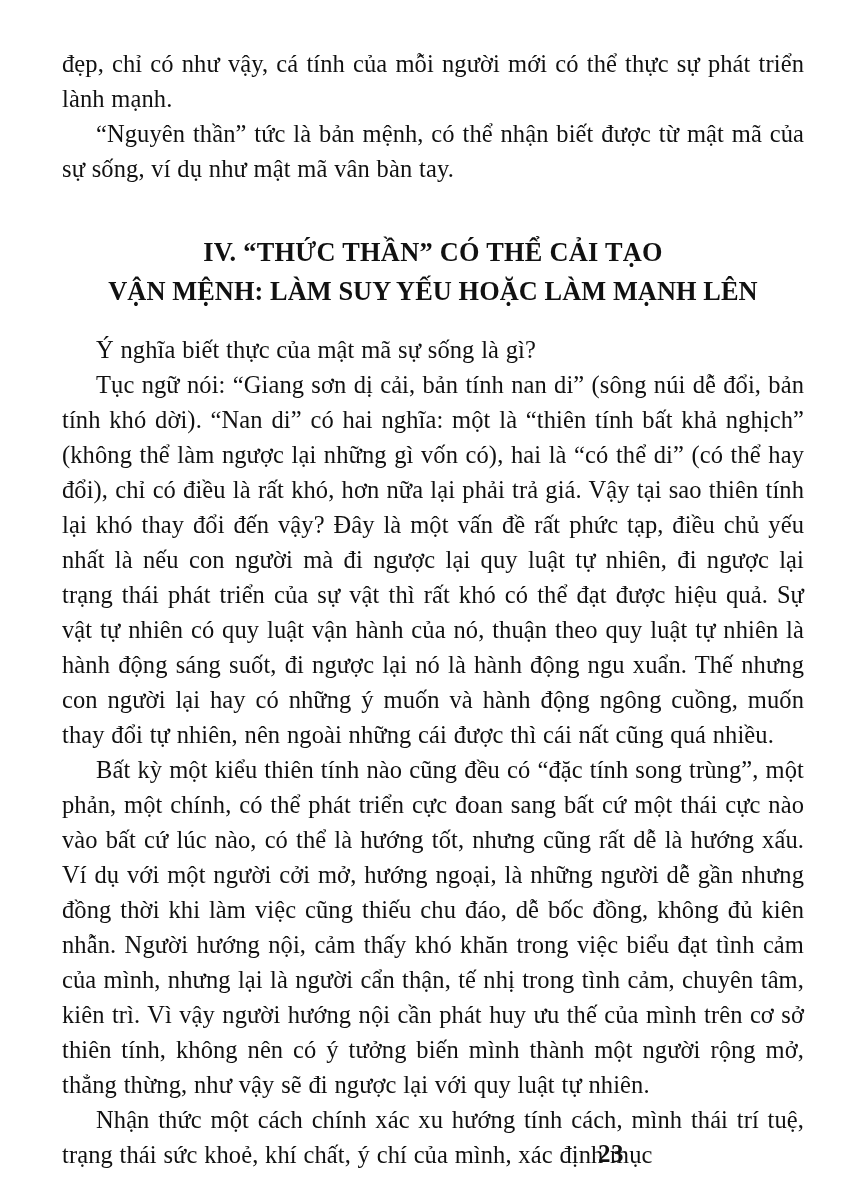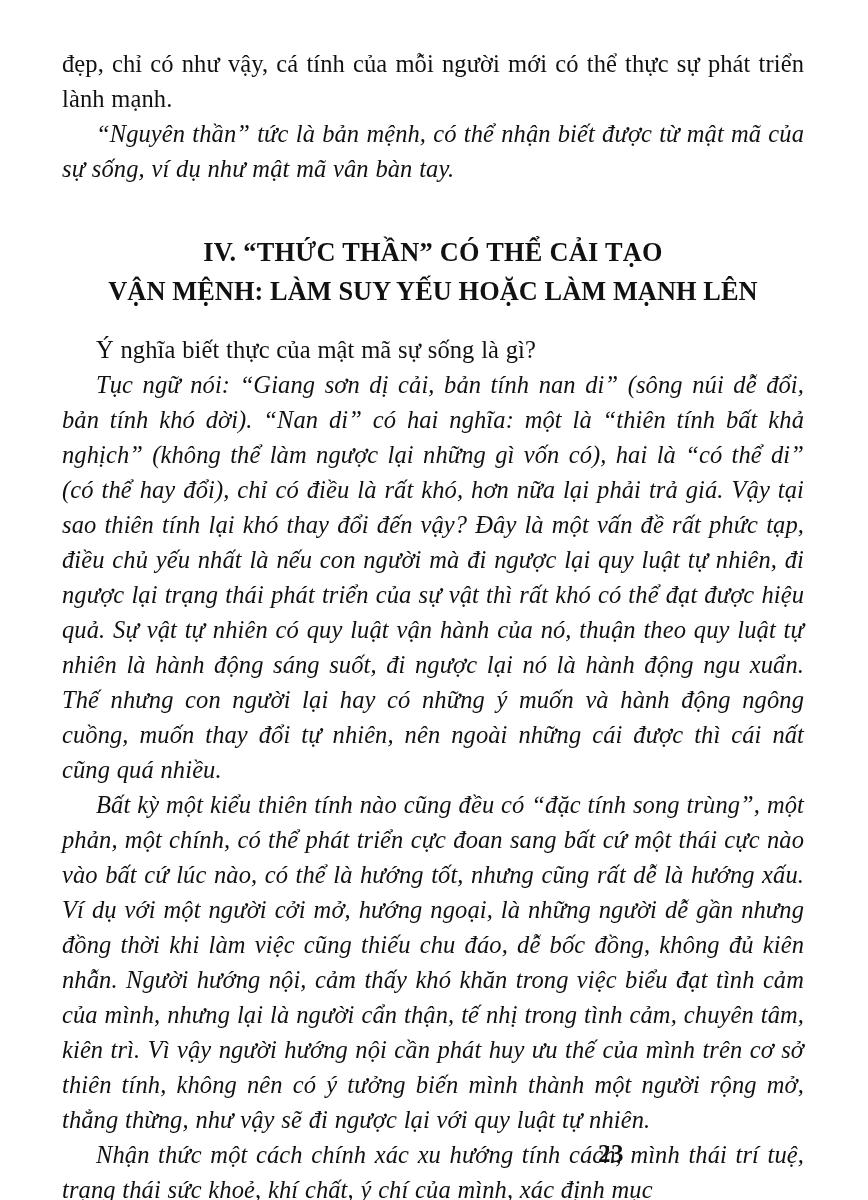--- a/index.html
+++ b/index.html
@@ -43,21 +43,20 @@
     word-spacing: 0.5px;
     hyphens: none;
   }
 
   .para.indent {
     text-indent: 34px;
   }
 
   .para + .para {
     margin-top: 0;
-    font-style: italic;
   }
 
   
   .spacer-before-heading {
     height: 46px;
   }
   .spacer-after-heading {
     height: 22px;
   }
 

